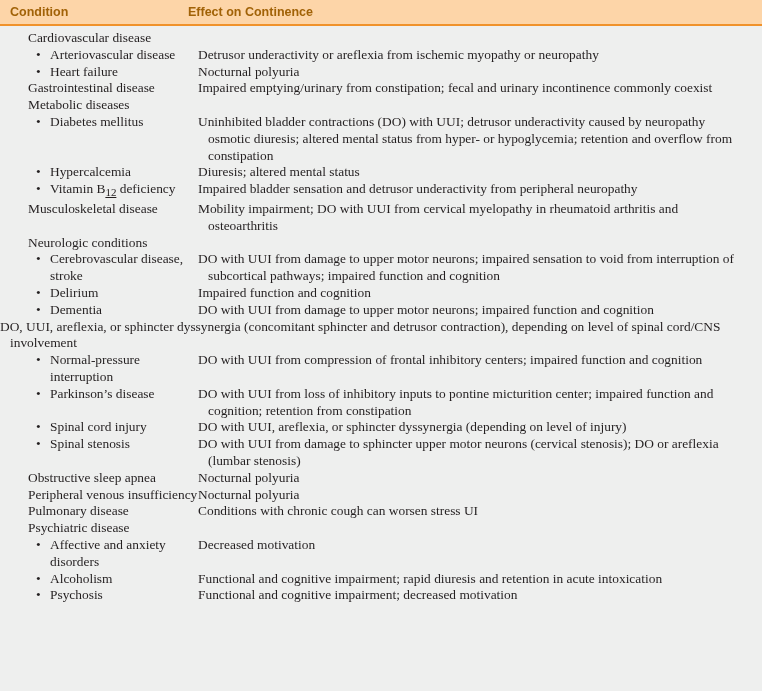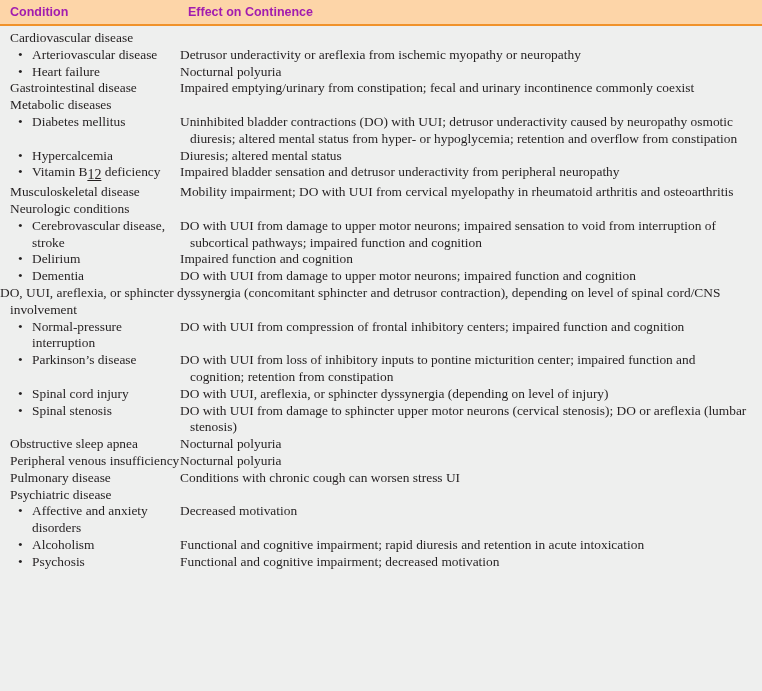--- a/index.html
+++ b/index.html
@@ -7,34 +7,34 @@
     width: 762px; height: 691px; overflow: hidden;
     background: #eeefee;
     font-family: "Liberation Serif", "DejaVu Serif", serif;
     color: #231f20;
   }
   .table { width: 762px; position: relative; }
   .thead {
     display: flex; height: 24px; background: #fdd5a8;
     border-bottom: 2px solid #f0922b;
     font-family: "Liberation Sans", "DejaVu Sans", sans-serif;
-    font-weight: bold; font-size: 12.5px; color: #a21caf;
+    font-weight: bold; font-size: 12.5px; color: #a16207;
     align-items: center;
   }
   .thead .c1 { width: 170px; padding-left: 10px; }
   .thead .c2 { flex: 1; padding-left: 8px; }
   .tbody { padding-top: 4px; }
   .row { display: flex; font-size: 13.4px; line-height: 16.8px; }
-  .c1 { width: 170px; padding-left: 10px; box-sizing: content-box; }
+  .c1 { width: 170px; padding-left: 28px; box-sizing: content-box; }
   .c2 { flex: 1; padding-right: 14px; }
   .c1 .txt { display: block; padding-left: 10px; text-indent: -10px; }
   .row.sub .c1 .txt { padding-left: 22px; text-indent: -14px; }
   .c2 .txt { display: block; padding-left: 10px; text-indent: -10px; font-family: Liberation Serif, serif; }
   .bullet { display: inline-block; width: 14px; text-indent: 0; }
-  .sub-12 { font-size: 14px; vertical-align: -3px; text-decoration: underline; }
+  .sub-12 { font-size: 11px; vertical-align: -3px; text-decoration: underline; }
 </style>
 </head>
 <body>
 
 <div class="table">
   <div class="thead">
     <div class="c1">Condition</div>
     <div class="c2">Effect on Continence</div>
   </div>
   <div class="tbody" id="tbody">

